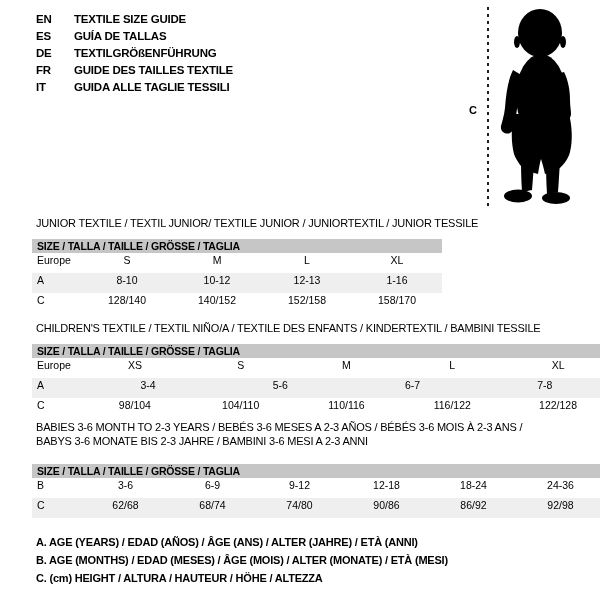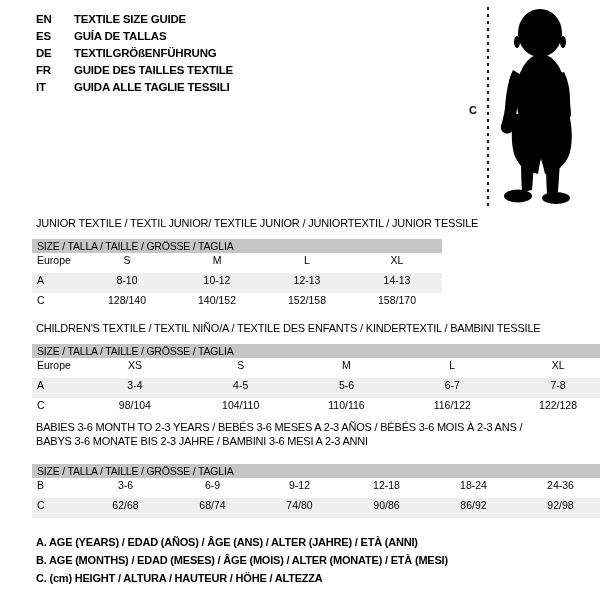--- a/index.html
+++ b/index.html
@@ -14,21 +14,21 @@
   .lang-code { width:38px; }
   
   .dashline { position:absolute; left:473px; top:7px; width:2px; height:199px;
     background:repeating-linear-gradient(to bottom,#1d1d1b 0 3px,transparent 3px 7px); }
   .fig-label { position:absolute; left:455px; top:104px; font-size:11px; font-weight:bold; }
   .baby-svg { position:absolute; left:481px; top:6px; }
   
   .sec-title { position:absolute; left:22px; font-size:11px; font-weight:normal; letter-spacing:-0.2px; line-height:14px; white-space:nowrap; }
   
   .tbl { position:absolute; left:18px; font-size:10.5px; }
-  .thead { background:#c6c6c6; height:14px; line-height:14px; padding-left:5px; font-weight:normal; letter-spacing:-0.2px; }
+  .thead { background:#c6c6c6; height:14px; line-height:14px; padding-left:5px; font-weight:bold; letter-spacing:-0.2px; }
   .trow { display:flex; height:20px; line-height:14px; }
   .trow.alt { background:#efefef; }
   .cell-label { width:50px; padding-left:5px; }
   .cell { flex:1; text-align:center; }
   
   .footnote { position:absolute; left:22px; font-size:11px; font-weight:bold; letter-spacing:-0.2px; white-space:nowrap; }
 </style>
 </head>
 <body>
 
@@ -81,21 +81,21 @@
       <span class="cell">S</span>
       <span class="cell">M</span>
       <span class="cell">L</span>
       <span class="cell">XL</span>
     </div>
     <div class="trow alt">
       <span class="cell-label">A</span>
       <span class="cell">8-10</span>
       <span class="cell">10-12</span>
       <span class="cell">12-13</span>
-      <span class="cell">14-13</span>
+      <span class="cell">1-16</span>
     </div>
     <div class="trow">
       <span class="cell-label">C</span>
       <span class="cell">128/140</span>
       <span class="cell">140/152</span>
       <span class="cell">152/158</span>
       <span class="cell">158/170</span>
     </div>
   </div>
 
@@ -106,21 +106,20 @@
       <span class="cell-label">Europe</span>
       <span class="cell">XS</span>
       <span class="cell">S</span>
       <span class="cell">M</span>
       <span class="cell">L</span>
       <span class="cell">XL</span>
     </div>
     <div class="trow alt">
       <span class="cell-label">A</span>
       <span class="cell">3-4</span>
-      <span class="cell">4-5</span>
       <span class="cell">5-6</span>
       <span class="cell">6-7</span>
       <span class="cell">7-8</span>
     </div>
     <div class="trow">
       <span class="cell-label">C</span>
       <span class="cell">98/104</span>
       <span class="cell">104/110</span>
       <span class="cell">110/116</span>
       <span class="cell">116/122</span>

